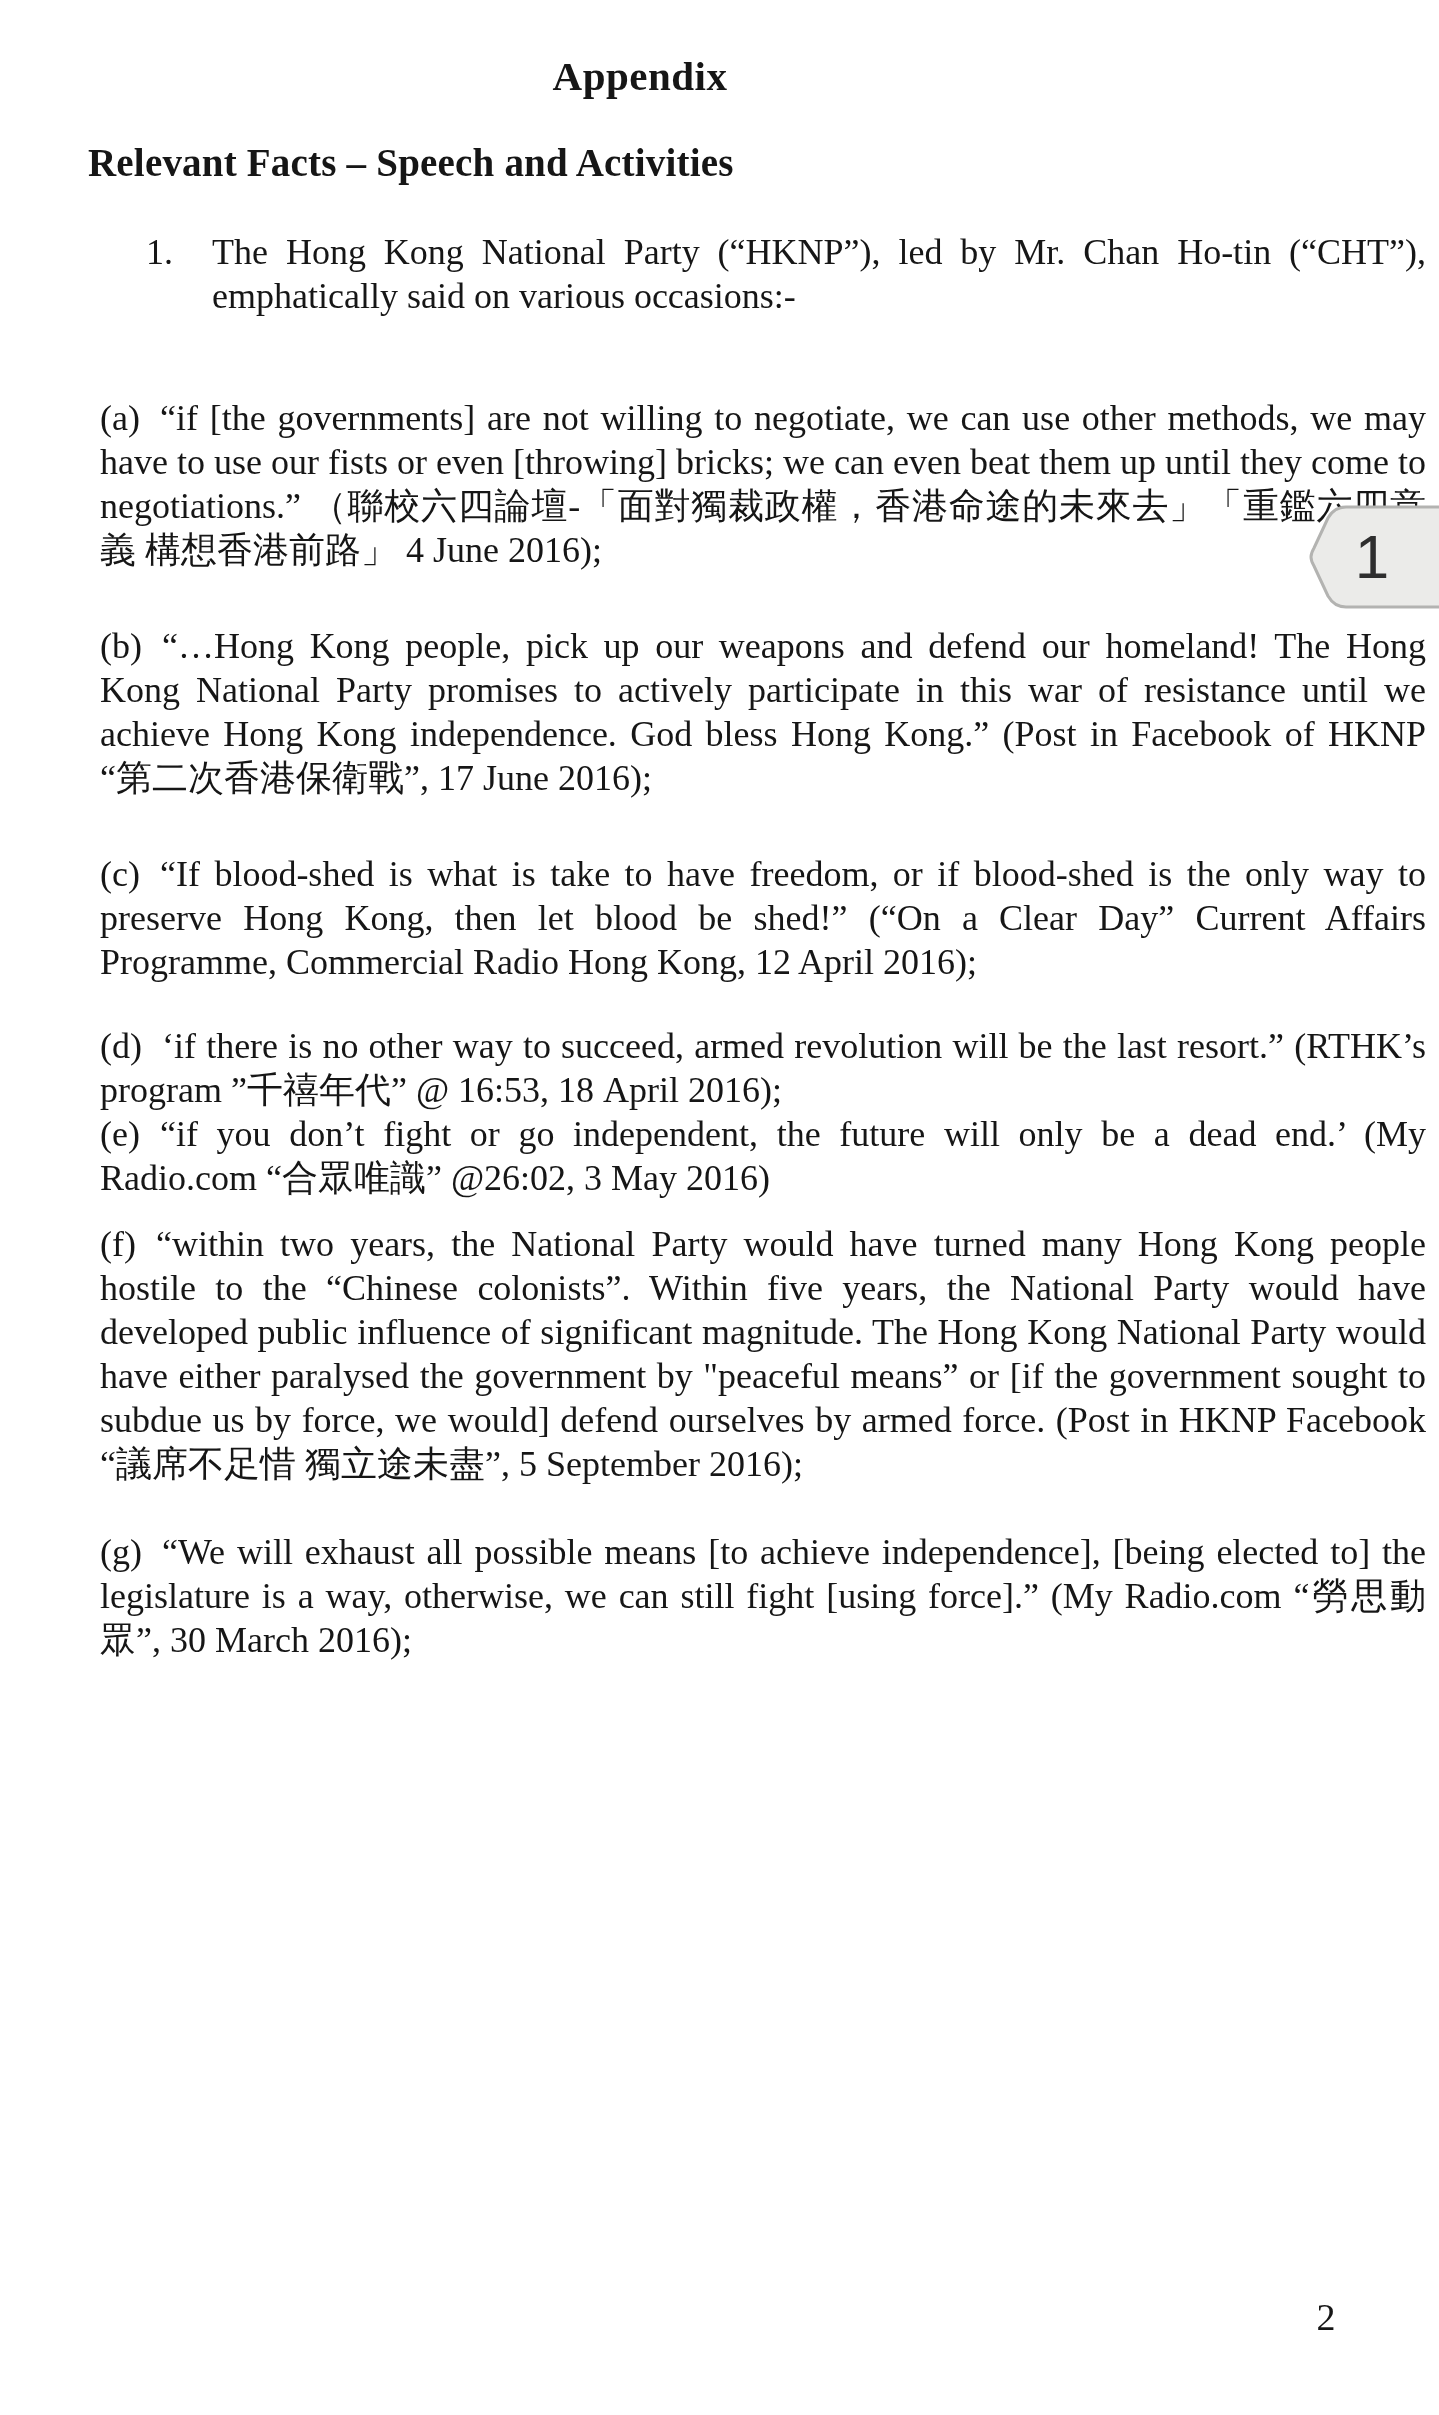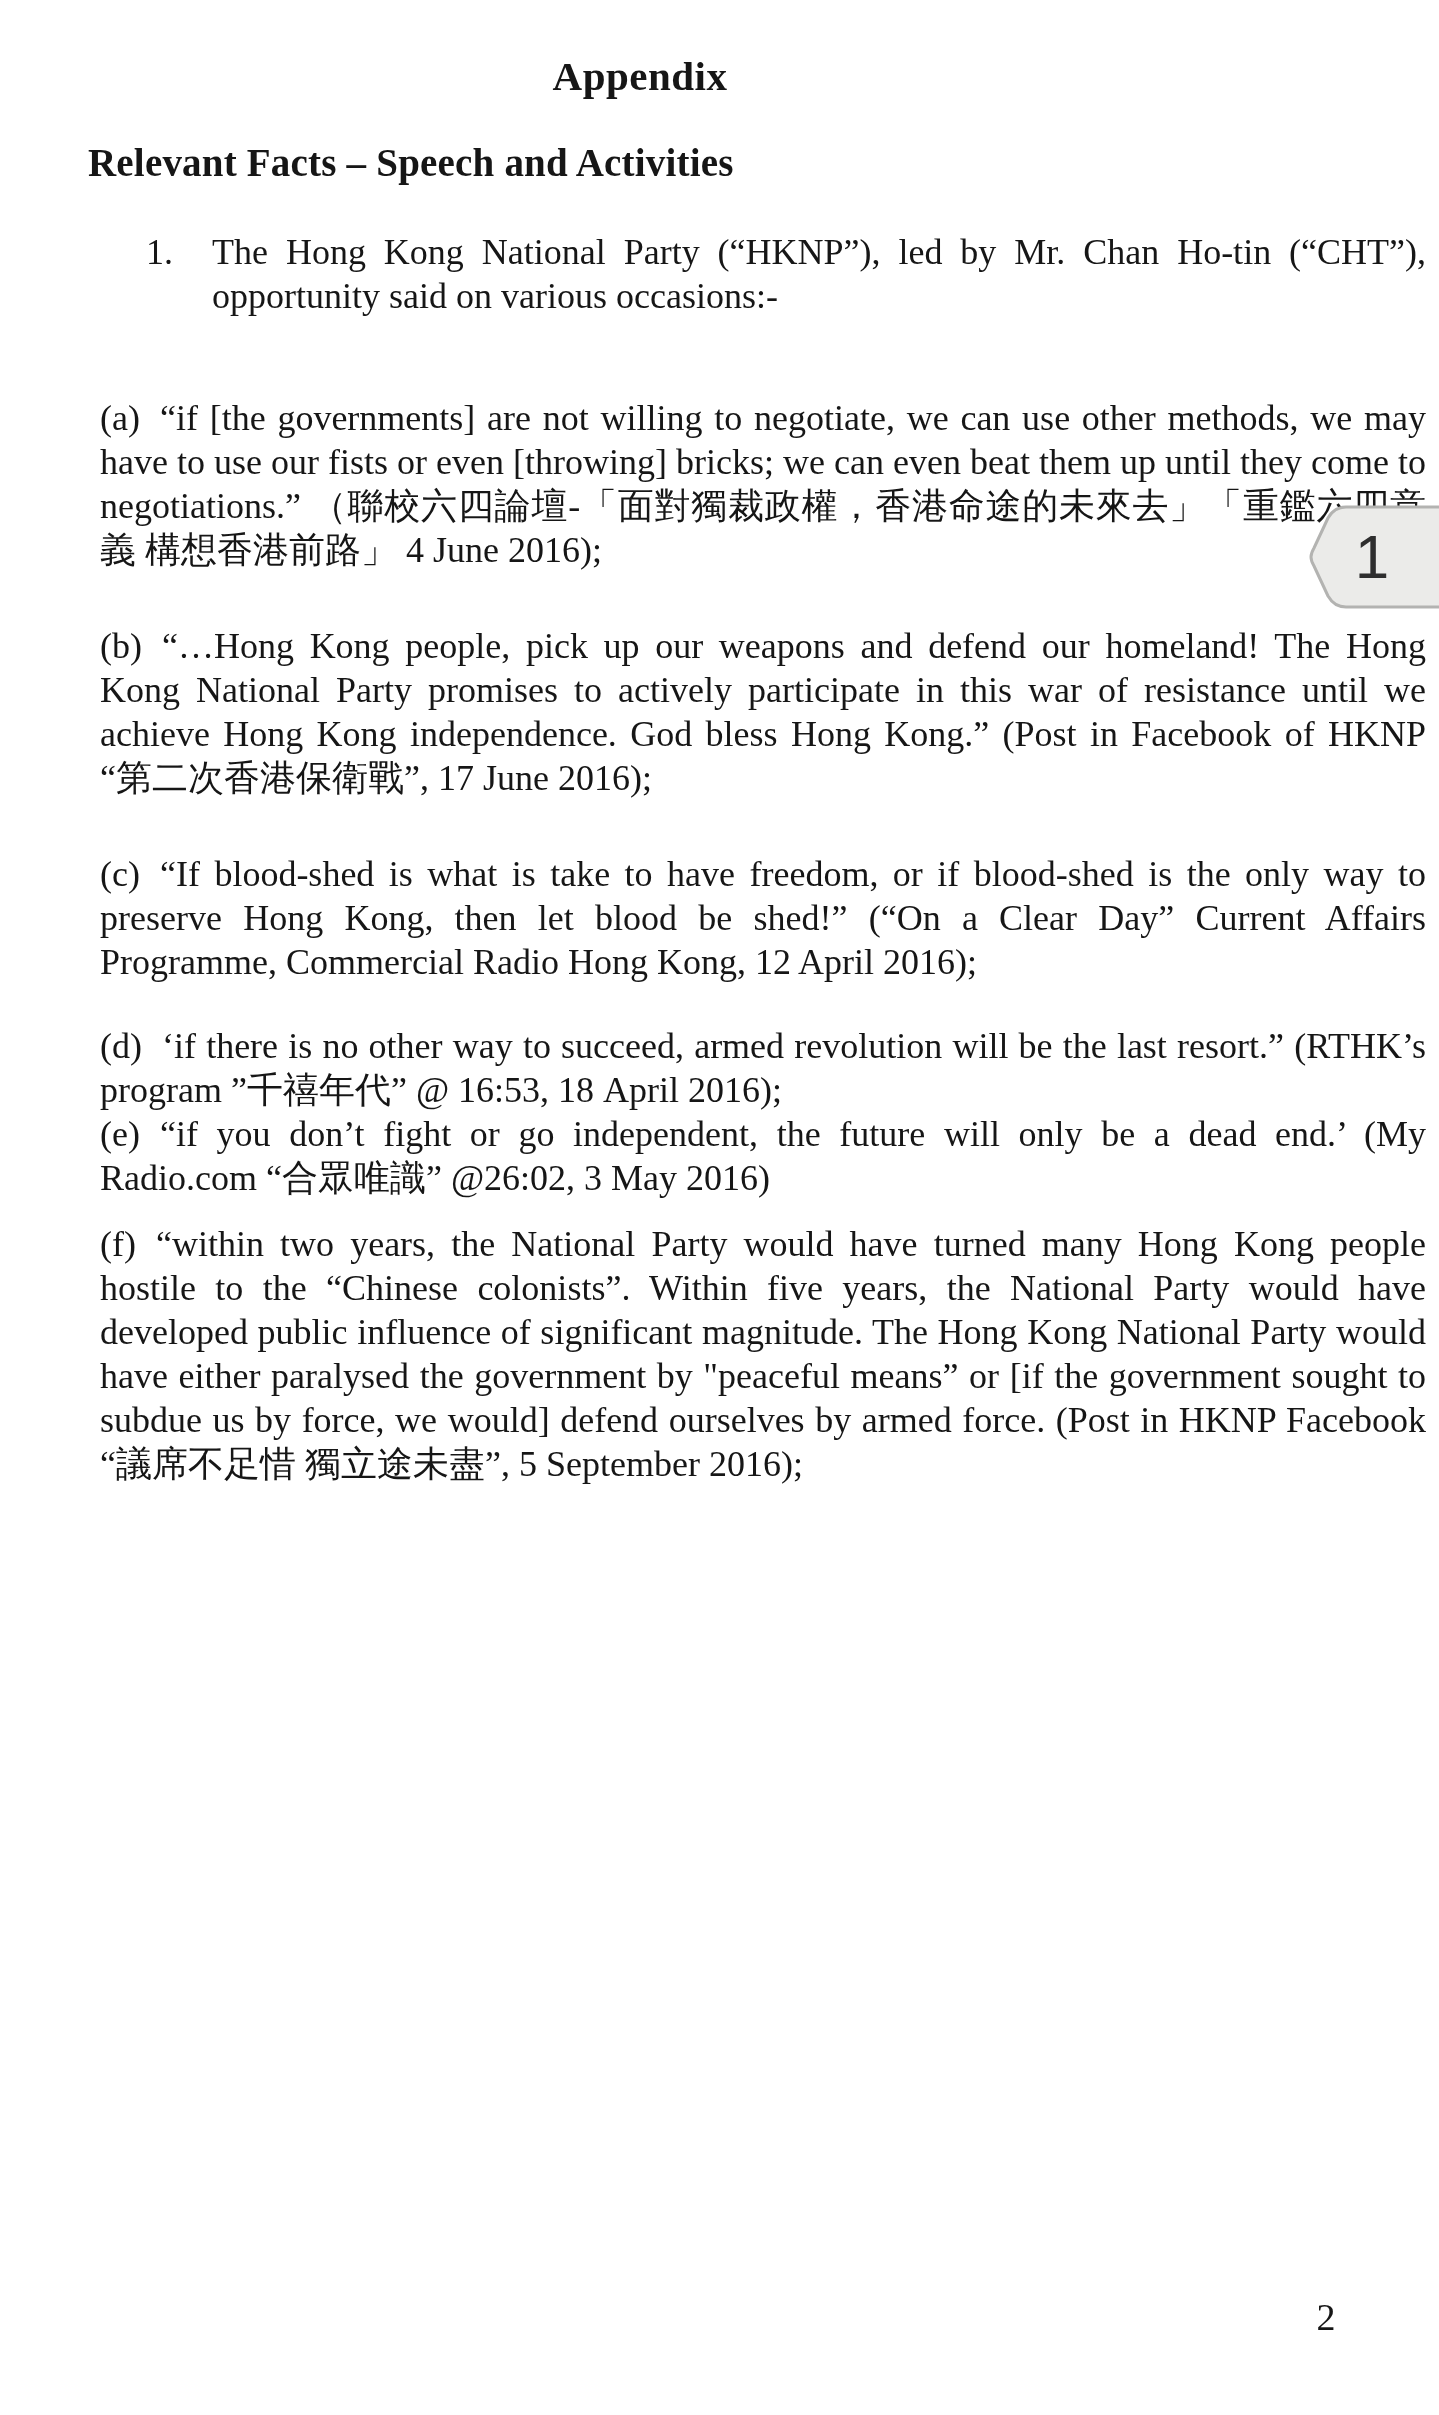--- a/index.html
+++ b/index.html
@@ -95,21 +95,21 @@
 <div class="page">
 
   <div class="title">Appendix</div>
 
   <div class="heading">Relevant Facts – Speech and Activities</div>
 
   <div class="content">
 
     <div class="para-num">
       <span class="num">1.</span>
-      <span>The Hong Kong National Party (“HKNP”), led by Mr. Chan Ho-tin (“CHT”), opportunity said on various occasions:-</span>
+      <span>The Hong Kong National Party (“HKNP”), led by Mr. Chan Ho-tin (“CHT”), emphatically said on various occasions:-</span>
     </div>
 
     <div class="stmt s-a">
       <span class="lbl">(a)</span><span>“if [the governments] are not willing to negotiate, we can use other methods, we may have to use our fists or even [throwing] bricks; we can even beat them up until they come to negotiations.” （聯校六四論壇-「面對獨裁政權，香港命途的未來去」「重鑑六四意義 構想香港前路」 4 June 2016);</span>
     </div>
 
     <div class="stmt s-b">
       <span class="lbl">(b)</span><span>“…Hong Kong people, pick up our weapons and defend our homeland! The Hong Kong National Party promises to actively participate in this war of resistance until we achieve Hong Kong independence. God bless Hong Kong.” (Post in Facebook of HKNP “第二次香港保衛戰”, 17 June 2016);</span>
     </div>
 
@@ -122,20 +122,23 @@
     </div>
 
     <div class="stmt s-e">
       <span class="lbl">(e)</span><span>“if you don’t fight or go independent, the future will only be a dead end.’ (My Radio.com “合眾唯識” @26:02, 3 May 2016)</span>
     </div>
 
     <div class="stmt s-f">
       <span class="lbl">(f)</span><span>“within two years, the National Party would have turned many Hong Kong people hostile to the “Chinese colonists”. Within five years, the National Party would have developed public influence of significant magnitude. The Hong Kong National Party would have either paralysed the government by "peaceful means” or [if the government sought to subdue us by force, we would] defend ourselves by armed force. (Post in HKNP Facebook “議席不足惜 獨立途未盡”, 5 September 2016);</span>
     </div>
 
+    <div class="stmt s-g">
+      <span class="lbl">(g)</span><span>“We will exhaust all possible means [to achieve independence], [being elected to] the legislature is a way, otherwise, we can still fight [using force].” (My Radio.com “勞思動眾”, 30 March 2016);</span>
+    </div>
 
 
 
   </div>
 
   <div class="tab">
     <svg width="131" height="106" viewBox="0 0 131 106">
       <path d="M 140 3 L 38 3 C 29 3 24 7 20 14 L 6 44 C 2 51 2 55 6 62 L 20 92 C 24 99 29 103 38 103 L 140 103 Z" fill="#ebebe9" stroke="#b3b3b1" stroke-width="3" stroke-linejoin="round"></path>
     </svg>
   </div>

